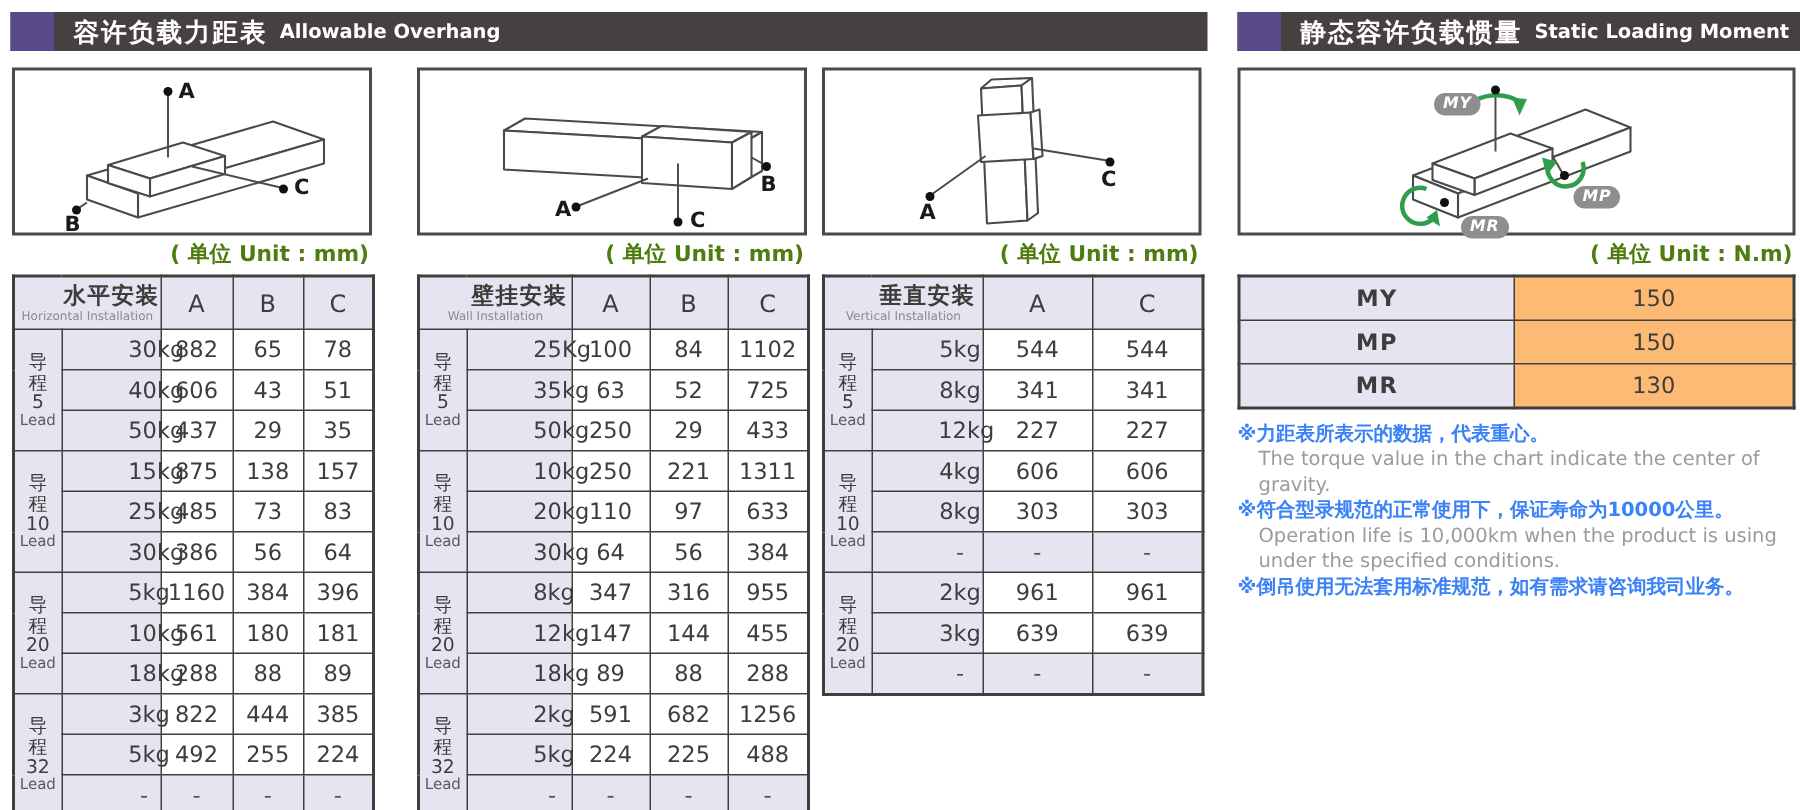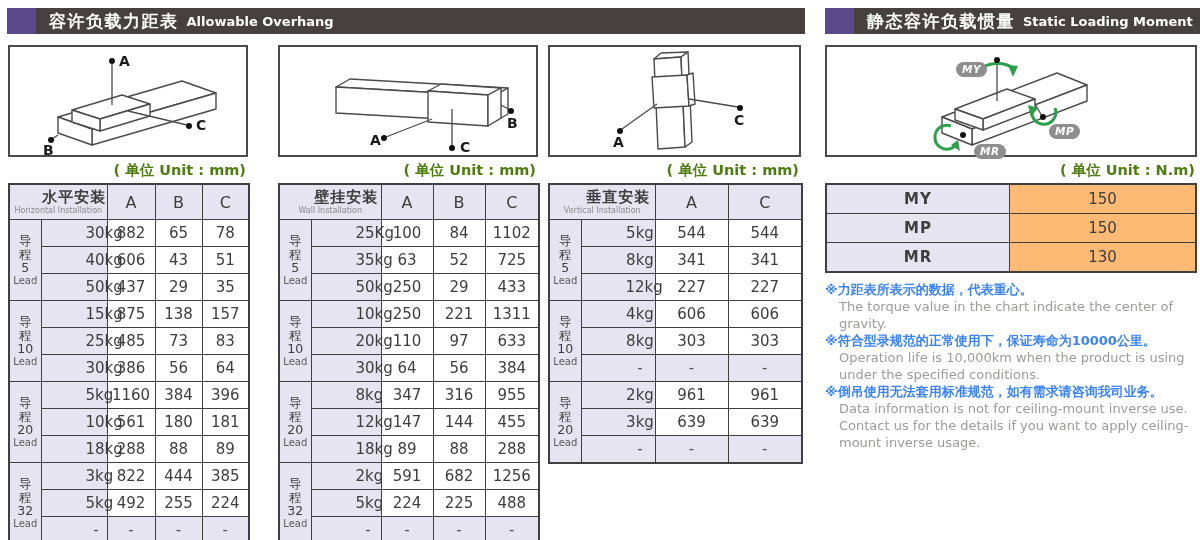--- a/index.html
+++ b/index.html
@@ -526,16 +526,15 @@
     <div class="note">
       <div class="note-cn">※力距表所表示的数据，代表重心。</div>
       <div class="note-en">The torque value in the chart indicate the center of gravity.</div>
     </div>
     <div class="note">
       <div class="note-cn">※符合型录规范的正常使用下，保证寿命为10000公里。</div>
       <div class="note-en">Operation life is 10,000km when the product is using under the specified conditions.</div>
     </div>
     <div class="note">
       <div class="note-cn">※倒吊使用无法套用标准规范，如有需求请咨询我司业务。</div>
-      <div class="note-en">Data information is not for ceiling-mount inverse use. Contact us for the details if you want to apply ceiling-mount inverse usage.</div>
     </div>
   </div>
 </div>
 
 </body></html>

